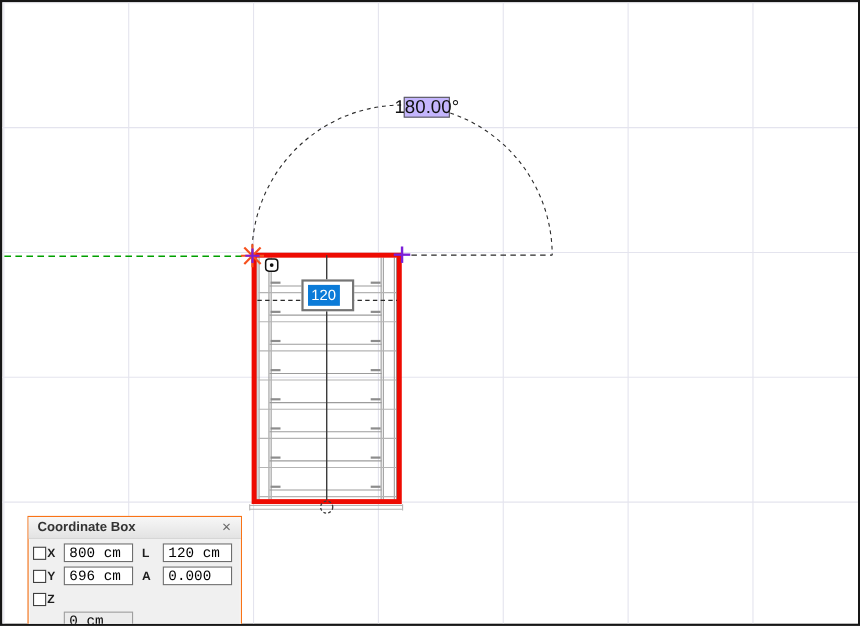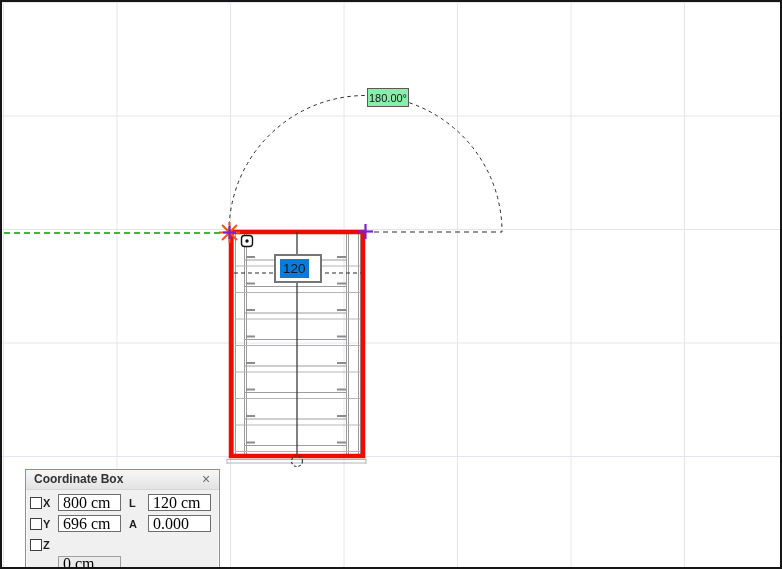--- a/index.html
+++ b/index.html
@@ -6,33 +6,33 @@
   #frame {
     position:relative; width:782px; height:569px; background:#ffffff;
     border:2px solid #161616; box-sizing:border-box; overflow:hidden;
     font-family:"Liberation Sans", sans-serif;
   }
   #cad-svg { position:absolute; left:0; top:0; width:778px; height:565px; }
 
   
   #angle-label {
     position:absolute; left:365px; top:86px; width:42px; height:19px;
-    background:#86efac; border:1px solid #5a5a5a; box-sizing:border-box;
+    background:#c4b5fd; border:1px solid #5a5a5a; box-sizing:border-box;
     display:flex; align-items:center; justify-content:center;
-    font-size:11px; color:#111;
+    font-size:17px; color:#111;
   }
 
   
   #tracker {
     position:absolute; left:272px; top:252px; width:48px; height:29px;
     background:#ffffff; border:2px solid #757575; box-sizing:border-box;
     display:flex; align-items:center; padding-left:4px;
   }
   #tracker .sel {
-    color:#0f172a; font-size:13.5px; padding:2px 3px; line-height:15px;
+    color:#ffffff; font-size:13.5px; padding:2px 3px; line-height:15px;
   }
 
   
   #coord-box {
     position:absolute; left:23px; top:467px; width:195px; height:106px;
     background:#f0f0f0; border:1px solid #f97316; box-sizing:border-box;
     box-shadow: inset 0 0 0 1px #fafafa;
   }
   #coord-title {
     height:19px; line-height:19px; padding-left:8px;
@@ -50,21 +50,21 @@
   .crow { display:flex; align-items:center; height:17px; margin-bottom:4px; }
   .cb {
     width:10px; height:10px; background:#fff; border:1px solid #3f3f3f;
     display:inline-block; margin:0 1px 0 0; flex:none;
   }
   .axlbl { width:15px; font-size:11px; font-weight:bold; color:#1d1d1d; flex:none; }
   .lbl2  { width:27px; font-size:11px; font-weight:bold; color:#1d1d1d; text-indent:8px; flex:none; }
   .cfield {
     width:63px; height:17px; box-sizing:border-box; flex:none;
     border:1px solid #6e6e6e; background:#fff;
-    font-family:Liberation Serif, serif; font-size:16px; color:#000;
+    font-family:Liberation Mono, monospace; font-size:13px; color:#000;
     padding:0 2px 0 4px; outline:none;
   }
   .cfield.disabled { background:#ececec; border-color:#9f9f9f;margin-top:39px; }
   #coord-strip {
     position:absolute; left:0; right:0; bottom:0; height:4px;
     background:linear-gradient(#b7bdc9,#6f7789);
   }
 </style>
 </head>
 <body>

